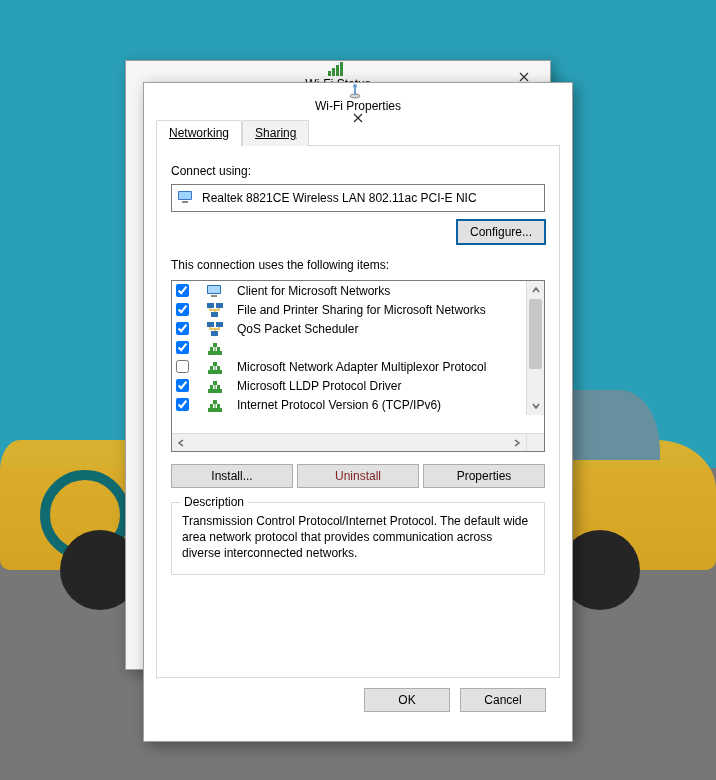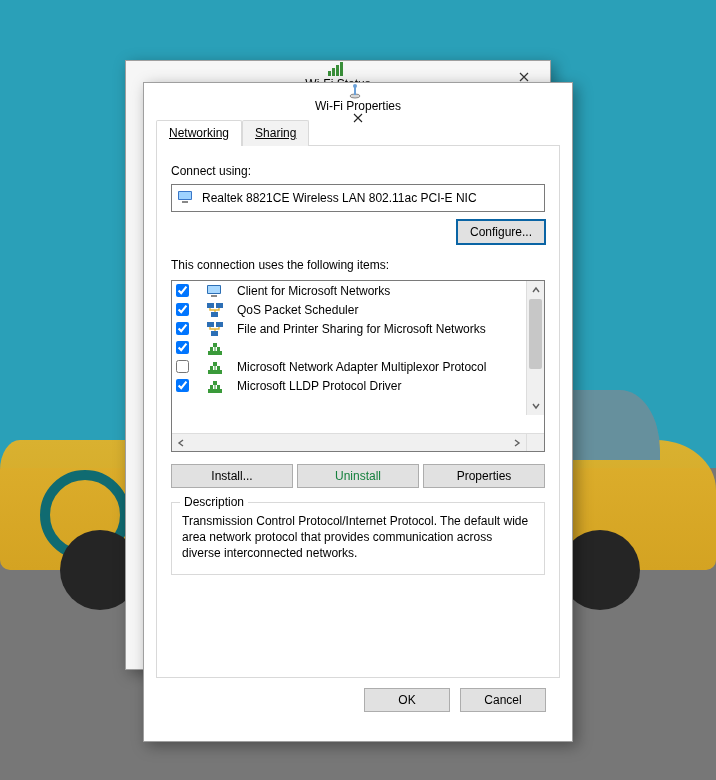--- a/index.html
+++ b/index.html
@@ -53,21 +53,21 @@
   .label { margin:4px 0 6px; }
   .adapterbox {
     border:1px solid #7a7a7a; padding:4px 6px; display:flex; align-items:center; gap:8px;
     height:28px;
   }
   .btn {
     min-width:88px; height:24px; border:1px solid #adadad; background:#e1e1e1;
     display:inline-flex; align-items:center; justify-content:center; padding:0 10px;
   }
   .btn.focus { outline:2px solid #0a64a4; outline-offset:-1px; border-color:#0a64a4; }
-  .btn.disabled { color:#15803d; }
+  .btn.disabled { color:#7f1d1d; }
   .row-right { display:flex; justify-content:flex-end; margin-top:8px; }
 
   .listwrap { margin-top:8px; border:1px solid #7a7a7a; height:172px; position:relative; display:flex; flex-direction:column; }
   .listinner { flex:1; overflow:hidden; position:relative; }
   .listrows { position:absolute; left:0; top:0; right:18px; }
   .vscroll { position:absolute; right:0; top:0; bottom:18px; width:18px; background:#f0f0f0; border-left:1px solid #ddd; }
   .vscroll .thumb { position:absolute; left:2px; right:2px; top:2px; height:70px; background:#c7c7c7; border-radius:2px; }
   .vscroll .arrow { position:absolute; left:0; right:0; height:18px; display:flex; align-items:center; justify-content:center; color:#606060; }
   .hscroll { height:18px; background:#f0f0f0; border-top:1px solid #ddd; position:relative; }
   .hscroll .harrow { position:absolute; top:0; bottom:0; width:18px; display:flex; align-items:center; justify-content:center; color:#606060; }
@@ -186,33 +186,33 @@
               <div class="lrow">
                 <input type="checkbox" checked="" style="">
                 <span class="ricon">
                   <svg class="svg-net" viewBox="0 0 16 16">
                     <rect x="0" y="1" width="7" height="5" fill="#2d6fb5"></rect>
                     <rect x="9" y="1" width="7" height="5" fill="#2d6fb5"></rect>
                     <rect x="4" y="10" width="7" height="5" fill="#2d6fb5"></rect>
                     <path d="M3 6 v2 h9 v-2 M8 8 v2" stroke="#e4b53a" stroke-width="1.4" fill="none"></path>
                   </svg>
                 </span>
-                <span class="txt">QoS Packet Scheduler</span>
+                <span class="txt">File and Printer Sharing for Microsoft Networks</span>
               </div>
               <div class="lrow">
                 <input type="checkbox" checked="" style="">
                 <span class="ricon">
                   <svg class="svg-net" viewBox="0 0 16 16">
                     <rect x="0" y="1" width="7" height="5" fill="#2d6fb5"></rect>
                     <rect x="9" y="1" width="7" height="5" fill="#2d6fb5"></rect>
                     <rect x="4" y="10" width="7" height="5" fill="#2d6fb5"></rect>
                     <path d="M3 6 v2 h9 v-2 M8 8 v2" stroke="#e4b53a" stroke-width="1.4" fill="none"></path>
                   </svg>
                 </span>
-                <span class="txt">File and Printer Sharing for Microsoft Networks</span>
+                <span class="txt">QoS Packet Scheduler</span>
               </div>
               <div class="lrow sel">
                 <input type="checkbox" checked="" style="">
                 <span class="ricon">
                   <svg class="svg-net" viewBox="0 0 16 16">
                     <rect x="1" y="11" width="14" height="4" fill="#3a9a3a"></rect>
                     <rect x="3" y="7" width="3" height="4" fill="#3a9a3a"></rect>
                     <rect x="10" y="7" width="3" height="4" fill="#3a9a3a"></rect>
                     <rect x="6" y="3" width="4" height="4" fill="#3a9a3a"></rect>
                     <path d="M8 7 v4" stroke="#3a9a3a"></path>
@@ -237,20 +237,33 @@
                 <span class="ricon">
                   <svg class="svg-net" viewBox="0 0 16 16">
                     <rect x="1" y="11" width="14" height="4" fill="#3a9a3a"></rect>
                     <rect x="3" y="7" width="3" height="4" fill="#3a9a3a"></rect>
                     <rect x="10" y="7" width="3" height="4" fill="#3a9a3a"></rect>
                     <rect x="6" y="3" width="4" height="4" fill="#3a9a3a"></rect>
                     <path d="M8 7 v4" stroke="#3a9a3a"></path>
                   </svg>
                 </span>
                 <span class="txt">Microsoft LLDP Protocol Driver</span>
+              </div>
+              <div class="lrow">
+                <input type="checkbox" checked="" style="">
+                <span class="ricon">
+                  <svg class="svg-net" viewBox="0 0 16 16">
+                    <rect x="1" y="11" width="14" height="4" fill="#3a9a3a"></rect>
+                    <rect x="3" y="7" width="3" height="4" fill="#3a9a3a"></rect>
+                    <rect x="10" y="7" width="3" height="4" fill="#3a9a3a"></rect>
+                    <rect x="6" y="3" width="4" height="4" fill="#3a9a3a"></rect>
+                    <path d="M8 7 v4" stroke="#3a9a3a"></path>
+                  </svg>
+                </span>
+                <span class="txt">Internet Protocol Version 6 (TCP/IPv6)</span>
               </div>
             </div>
           <div class="vscroll">
             <div class="arrow" style="top:0">
               <svg width="8" height="8" viewBox="0 0 8 8">
                   <path d="M1 6 L4 2 L7 6" stroke="#606060" fill="none" stroke-width="1.4"></path>
                 </svg>
             </div>
             <div class="thumb" style="top:18px"></div>
             <div class="arrow" style="bottom:0">

